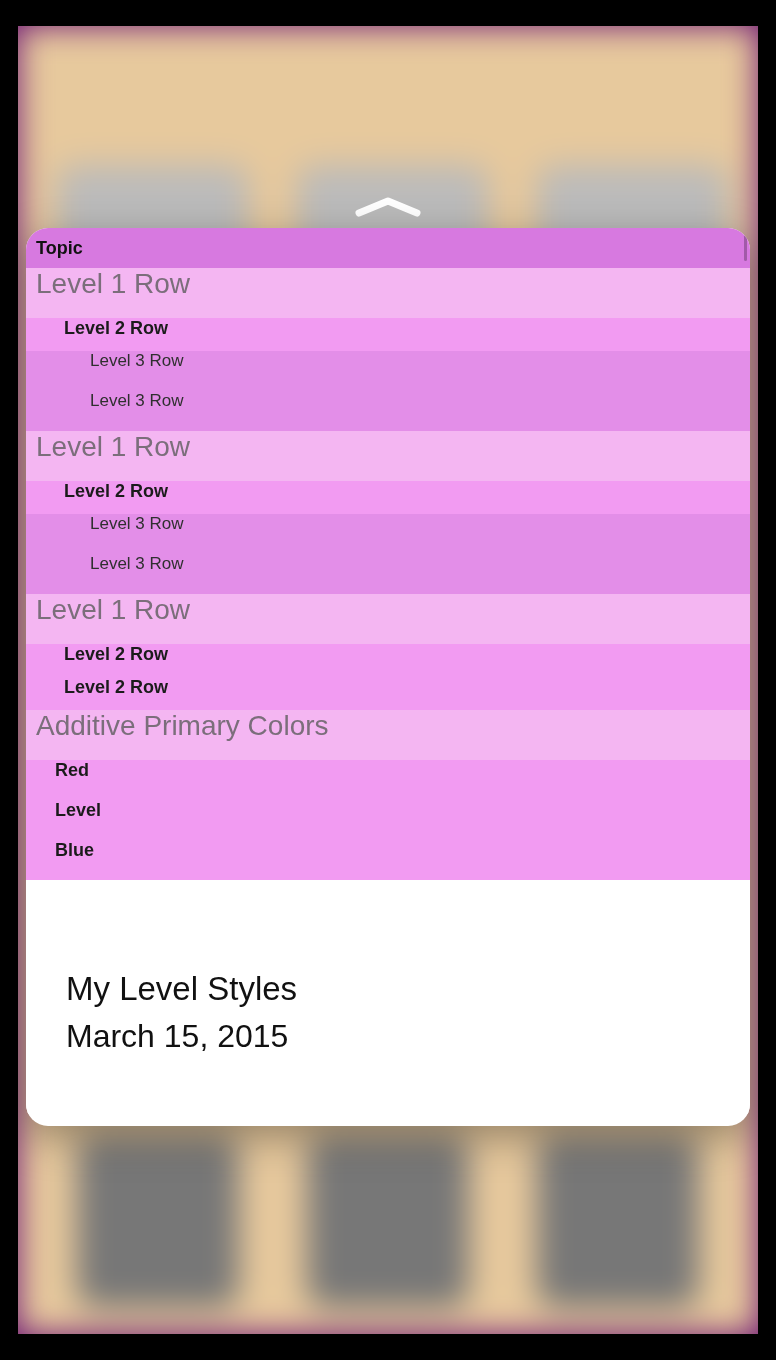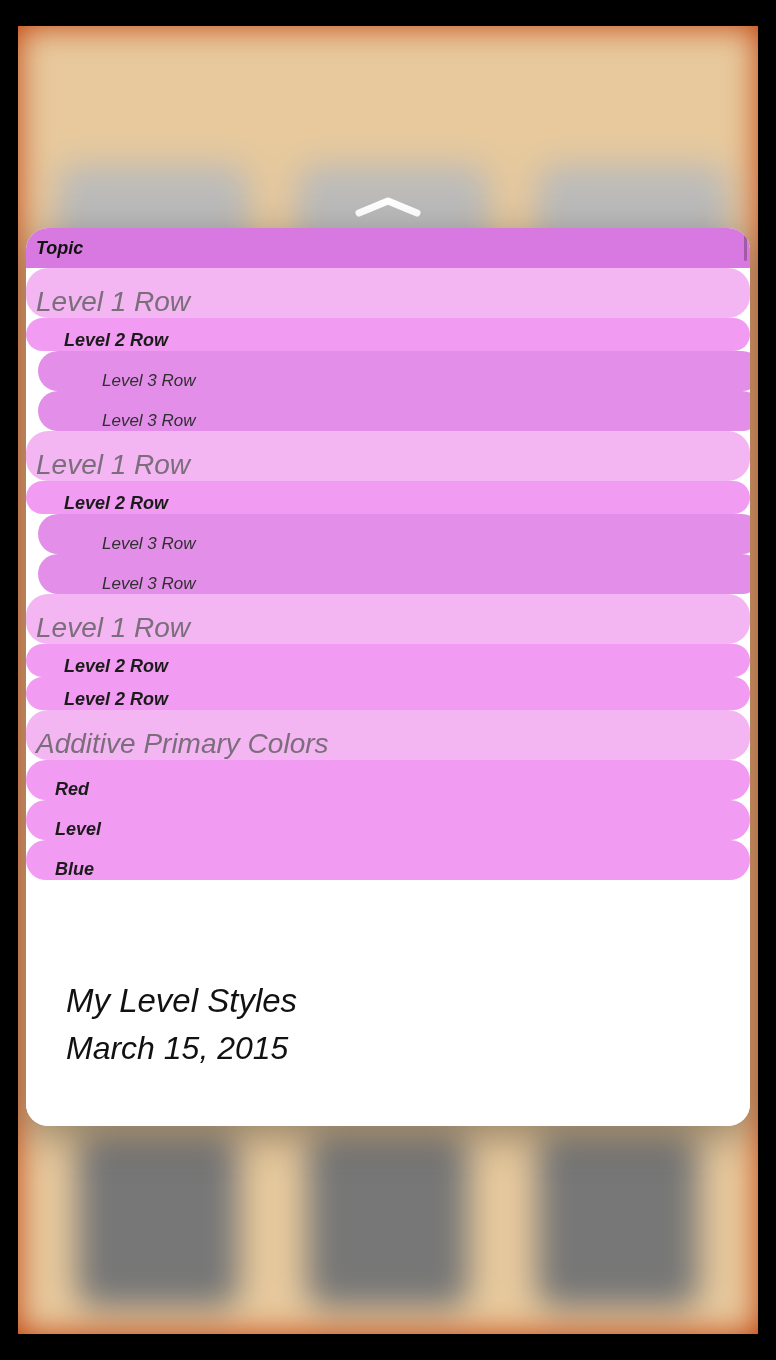--- a/index.html
+++ b/index.html
@@ -14,22 +14,21 @@
       background: #000;
       border-radius: 18px;
     }
     .screen {
       position: absolute;
       left: 18px;
       right: 18px;
       top: 26px;
       bottom: 26px;
       overflow: hidden;
-      background: #c2410c;
-      font-style: italic;
+      background: #701a75;
     }
     
     .bg-blur {
       position: absolute;
       inset: 0;
       filter: blur(16px);
       opacity: 1;
     }
     .bg-tan { position: absolute; inset: 0; background: #e7c99d; }
     .bg-card {
@@ -70,38 +69,38 @@
       box-shadow: 0 12px 40px rgba(0,0,0,0.35);
     }
     .outline-area {
       position: absolute;
       left: 0; right: 0; top: 0;
       bottom: 172px;
       overflow: hidden;
     }
     .footer {
       position: absolute;
-      left: 0; right: 0; bottom: 0;
+      left: 0; right: 0; bottom: 12px;
       height: 172px;
       background: #fff;
       padding: 28px 40px 0 40px;
     }
     .footer-title {
       font-size: 33px;
       font-weight: 400;
       color: #111;
       margin-bottom: 10px;
     }
     .footer-date {
       font-size: 32px;
       font-weight: 400;
       color: #111;
     }
 
-    .row { width: 100%; display: flex; align-items: flex-end; border-radius: 22px; }
+    .row { width: 100%; display: flex; align-items: flex-start; }
 
     .hdr {
       height: 40px;
       background: #d779e0;
       color: #111;
       font-weight: 700;
       font-size: 18px;
       padding-left: 10px;
       display: flex;
       align-items: center;
@@ -133,21 +132,20 @@
       font-weight: 700;
       padding-left: 38px;
     }
     .lvl3 {
       height: 40px;
       background: #e38ee8;
       color: #2f2f2f;
       font-size: 17px;
       font-weight: 500;
       padding-left: 64px;
-      margin-left: 12px;
     }
     
 
     .colors-lvl2 {
       height: 40px;
       background: #f29bf2;
       color: #1b1b1b;
       font-size: 18px;
       font-weight: 700;
       padding-left: 29px;

